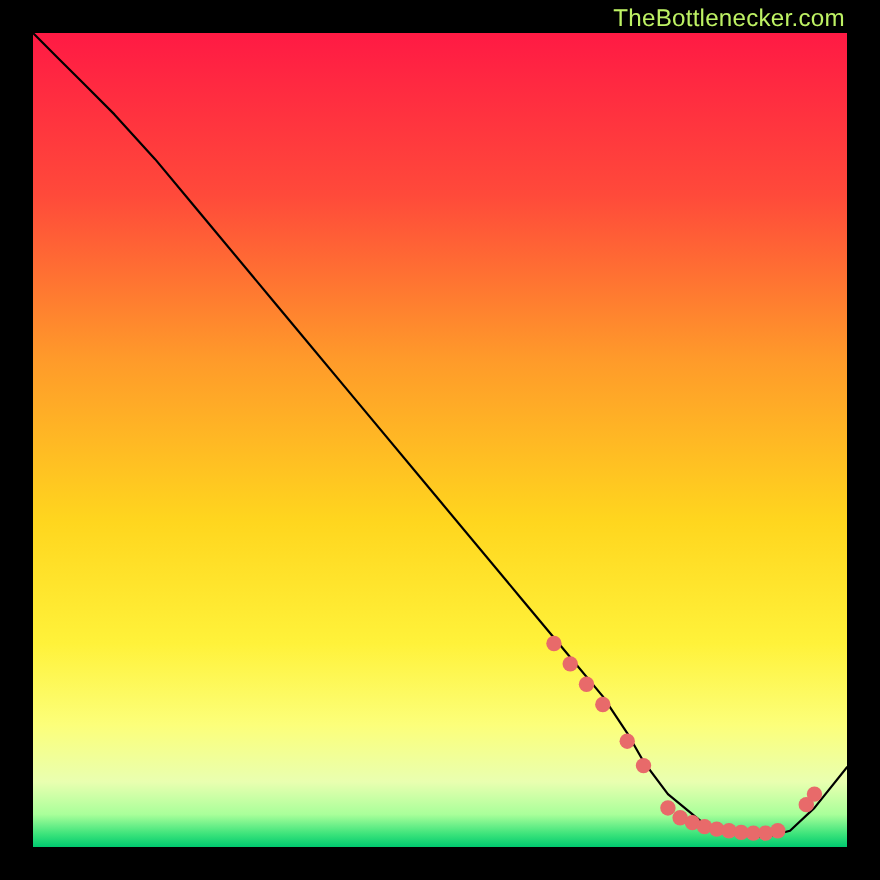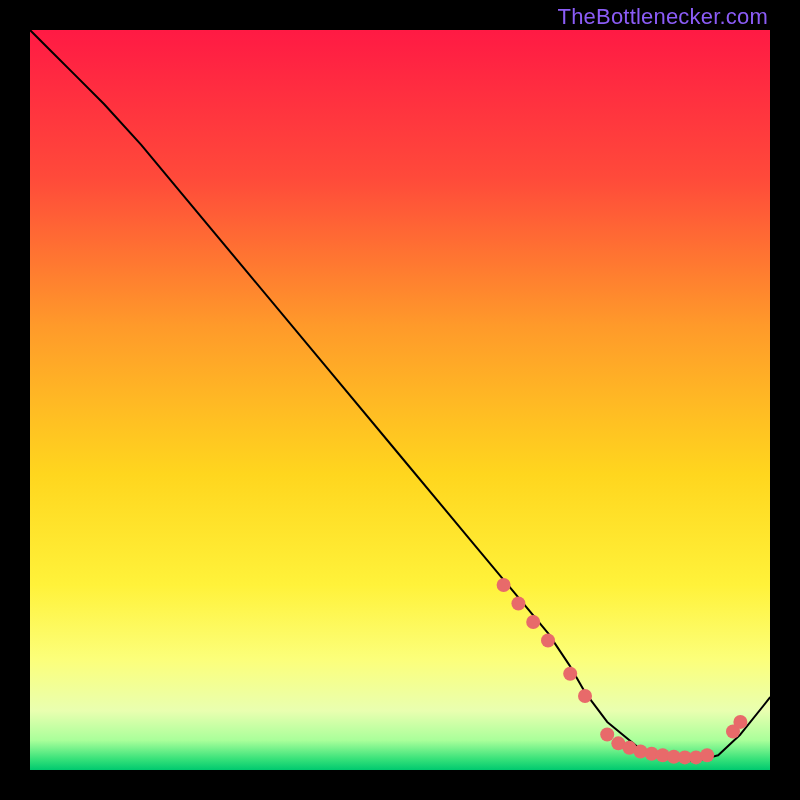--- a/index.html
+++ b/index.html
@@ -23,21 +23,21 @@
     position: absolute;
     left: 0;
     top: 0;
     width: 740px;
     height: 740px;
   }
   .watermark {
     position: absolute;
     top: 4px;
     right: 32px;
-    color: #8b5cf6;
+    color: #bef264;
     font-size: 22px;
     font-weight: 400;
     letter-spacing: 0.2px;
   }
 </style>
 </head>
 <body>
 
 <div class="watermark">TheBottlenecker.com</div>
 

